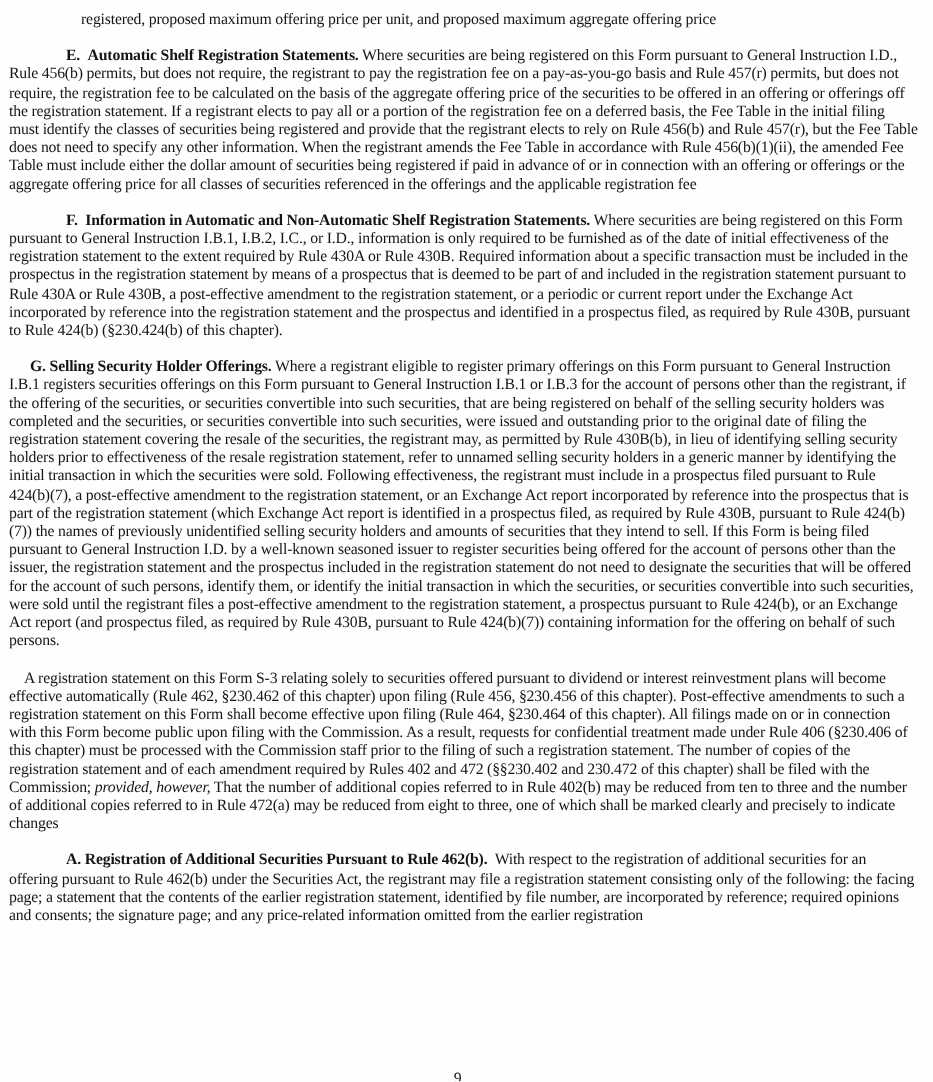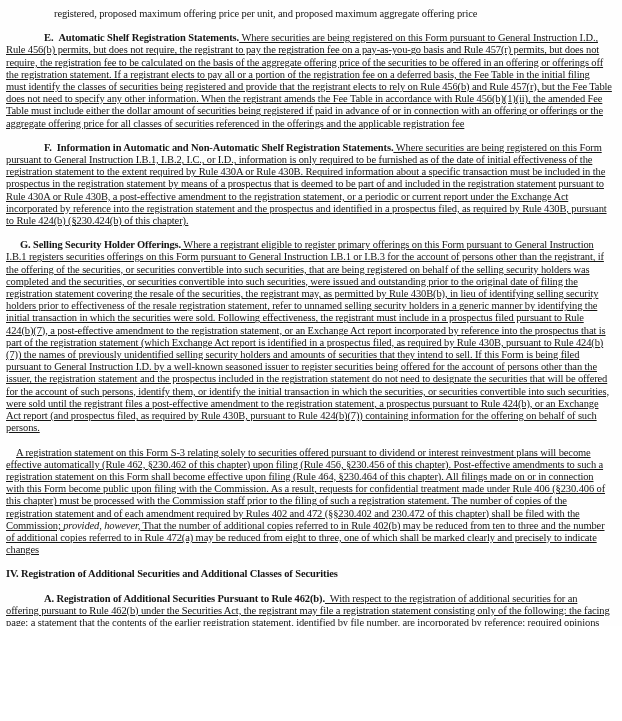--- a/index.html
+++ b/index.html
@@ -3,21 +3,21 @@
 <meta charset="utf-8">
 <style>
   html, body {
     margin: 0;
     padding: 0;
     background: #ffffff;
   }
   .page {
     position: relative;
     width: 622px;
-    height: 626px;
+    height: 721px;
     background: #fefefe;
     overflow: hidden;
     font-family: "Liberation Serif", "DejaVu Serif", serif;
     font-size: 10.5px;
     line-height: 12.2px;
     color: #151515;
     letter-spacing: -0.12px;
   }
   .page-inner {
     padding: 8px 10px 0 6px;
@@ -36,21 +36,21 @@
   .heading {
     margin: 12px 0 0 0;
     font-weight: bold;
   }
   .heading.hang {
     padding-left: 17px;
     text-indent: -17px;
   }
   .seg-bold { font-weight: bold; text-align: center; }
   .seg-italic { font-style: italic; font-family: Liberation Serif, serif; }
-  .seg-normal { font-weight: normal; text-decoration: underline; }
+  .seg-normal { font-weight: normal; }
   .page-number {
     position: absolute;
     top: 714px;
     left: 0;
     width: 610px;
     text-align: center;
     font-size: 10.5px;
     color: #151515;
   }
 </style>
@@ -58,18 +58,17 @@
 <body>
 
 <div class="page">
   <div class="page-inner">
     <p class="continuation-line">registered, proposed maximum offering price per unit, and proposed maximum aggregate offering price</p>
     <div>
         <p class="para indent-lg"><span class="seg-bold">E.&nbsp;&nbsp;Automatic Shelf Registration Statements.</span><span class="seg-normal"> Where securities are being registered on this Form pursuant to General Instruction I.D., Rule 456(b) permits, but does not require, the registrant to pay the registration fee on a pay-as-you-go basis and Rule 457(r) permits, but does not require, the registration fee to be calculated on the basis of the aggregate offering price of the securities to be offered in an offering or offerings off the registration statement. If a registrant elects to pay all or a portion of the registration fee on a deferred basis, the Fee Table in the initial filing must identify the classes of securities being registered and provide that the registrant elects to rely on Rule 456(b) and Rule 457(r), but the Fee Table does not need to specify any other information. When the registrant amends the Fee Table in accordance with Rule 456(b)(1)(ii), the amended Fee Table must include either the dollar amount of securities being registered if paid in advance of or in connection with an offering or offerings or the aggregate offering price for all classes of securities referenced in the offerings and the applicable registration fee</span></p>
         <p class="para indent-lg"><span class="seg-bold">F.&nbsp;&nbsp;Information in Automatic and Non-Automatic Shelf Registration Statements.</span><span class="seg-normal"> Where securities are being registered on this Form pursuant to General Instruction I.B.1, I.B.2, I.C., or I.D., information is only required to be furnished as of the date of initial effectiveness of the registration statement to the extent required by Rule 430A or Rule 430B. Required information about a specific transaction must be included in the prospectus in the registration statement by means of a prospectus that is deemed to be part of and included in the registration statement pursuant to Rule 430A or Rule 430B, a post-effective amendment to the registration statement, or a periodic or current report under the Exchange Act incorporated by reference into the registration statement and the prospectus and identified in a prospectus filed, as required by Rule 430B, pursuant to Rule 424(b) (§230.424(b) of this chapter).</span></p>
         <p class="para indent-sm"><span class="seg-bold">G. Selling Security Holder Offerings.</span><span class="seg-normal"> Where a registrant eligible to register primary offerings on this Form pursuant to General Instruction I.B.1 registers securities offerings on this Form pursuant to General Instruction I.B.1 or I.B.3 for the account of persons other than the registrant, if the offering of the securities, or securities convertible into such securities, that are being registered on behalf of the selling security holders was completed and the securities, or securities convertible into such securities, were issued and outstanding prior to the original date of filing the registration statement covering the resale of the securities, the registrant may, as permitted by Rule 430B(b), in lieu of identifying selling security holders prior to effectiveness of the resale registration statement, refer to unnamed selling security holders in a generic manner by identifying the initial transaction in which the securities were sold. Following effectiveness, the registrant must include in a prospectus filed pursuant to Rule 424(b)(7), a post-effective amendment to the registration statement, or an Exchange Act report incorporated by reference into the prospectus that is part of the registration statement (which Exchange Act report is identified in a prospectus filed, as required by Rule 430B, pursuant to Rule 424(b)(7)) the names of previously unidentified selling security holders and amounts of securities that they intend to sell. If this Form is being filed pursuant to General Instruction I.D. by a well-known seasoned issuer to register securities being offered for the account of persons other than the issuer, the registration statement and the prospectus included in the registration statement do not need to designate the securities that will be offered for the account of such persons, identify them, or identify the initial transaction in which the securities, or securities convertible into such securities, were sold until the registrant files a post-effective amendment to the registration statement, a prospectus pursuant to Rule 424(b), or an Exchange Act report (and prospectus filed, as required by Rule 430B, pursuant to Rule 424(b)(7)) containing information for the offering on behalf of such persons.</span></p>
         <p class="para indent-xs"><span class="seg-normal">A registration statement on this Form S-3 relating solely to securities offered pursuant to dividend or interest reinvestment plans will become effective automatically (Rule 462, §230.462 of this chapter) upon filing (Rule 456, §230.456 of this chapter). Post-effective amendments to such a registration statement on this Form shall become effective upon filing (Rule 464, §230.464 of this chapter). All filings made on or in connection with this Form become public upon filing with the Commission. As a result, requests for confidential treatment made under Rule 406 (§230.406 of this chapter) must be processed with the Commission staff prior to the filing of such a registration statement. The number of copies of the registration statement and of each amendment required by Rules 402 and 472 (§§230.402 and 230.472 of this chapter) shall be filed with the Commission; </span><span class="seg-italic">provided, however,</span><span class="seg-normal"> That the number of additional copies referred to in Rule 402(b) may be reduced from ten to three and the number of additional copies referred to in Rule 472(a) may be reduced from eight to three, one of which shall be marked clearly and precisely to indicate changes</span></p>
-        <p class="heading"><span class="seg-bold">IV. Registration of Additional Securities and Additional Classes of Securities</span></p>
         <p class="para indent-lg"><span class="seg-bold">A. Registration of Additional Securities Pursuant to Rule 462(b).</span><span class="seg-normal">&nbsp; With respect to the registration of additional securities for an offering pursuant to Rule 462(b) under the Securities Act, the registrant may file a registration statement consisting only of the following: the facing page; a statement that the contents of the earlier registration statement, identified by file number, are incorporated by reference; required opinions and consents; the signature page; and any price-related information omitted from the earlier registration</span></p>
       </div>
   </div>
   <div class="page-number">9</div>
 </div>
 
 </body></html>

